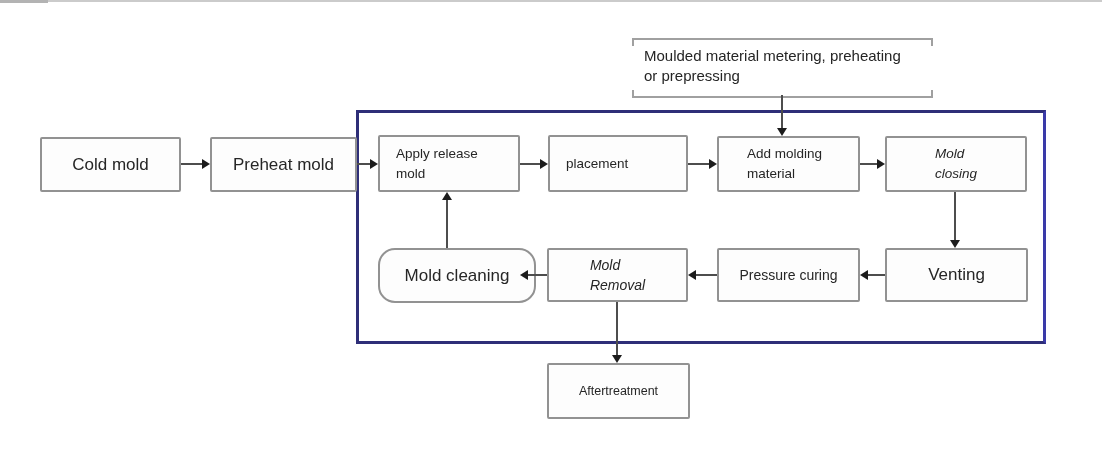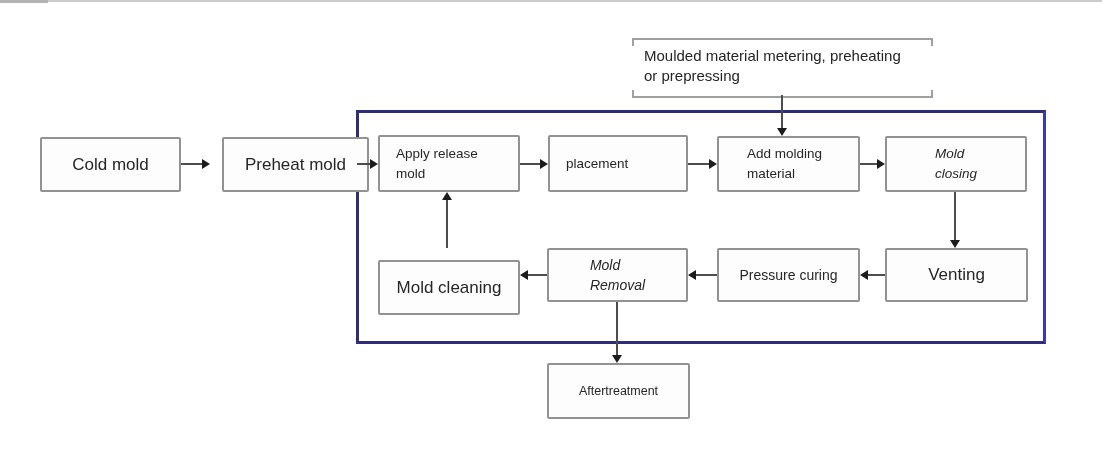--- a/index.html
+++ b/index.html
@@ -66,29 +66,29 @@
   .center-block { justify-content: center; }
   .center-block .inner { width: auto; text-align: left; line-height: 1.45; font-style: italic; }
   .left-pad { padding-left: 16px; }
   .left-pad .inner { text-align: left; line-height: 1.45; }
   .fs-lg { font-size: 17px; }
   .fs-md { font-size: 14px; }
   .fs-sm { font-size: 13.5px; }
   .fs-xs { font-size: 12.5px; }
 
   .b-cold      { left: 40px;  top: 137px; width: 141px; height: 55px; text-align: center; }
-  .b-preheat   { left: 210px; top: 137px; width: 147px; height: 55px; margin-left: 12px; }
+  .b-preheat   { left: 210px; top: 137px; width: 147px; height: 55px; }
   .b-release   { left: 378px; top: 135px; width: 142px; height: 57px; }
   .b-insert    { left: 548px; top: 135px; width: 140px; height: 57px; }
   .b-addmat    { left: 717px; top: 136px; width: 143px; height: 56px; padding-left: 28px; }
   .b-closing   { left: 885px; top: 136px; width: 142px; height: 56px; }
   .b-venting   { left: 885px; top: 248px; width: 143px; height: 54px; }
   .b-pressure  { left: 717px; top: 248px; width: 143px; height: 54px; }
   .b-removal   { left: 547px; top: 248px; width: 141px; height: 54px; }
-  .b-cleaning  { left: 378px; top: 260px; width: 142px; height: 55px; }
+  .b-cleaning  { left: 378px; top: 248px; width: 158px; height: 55px; border-radius: 17px; }
   .b-after     { left: 547px; top: 363px; width: 143px; height: 56px; }
 
   
   .line { position: absolute; background: #4d4d4d; }
   .head { position: absolute; width: 0; height: 0; }
   .head-right { border-top: 5px solid transparent; border-bottom: 5px solid transparent; border-left: 8px solid #1c1c1c; }
   .head-left  { border-top: 5px solid transparent; border-bottom: 5px solid transparent; border-right: 8px solid #1c1c1c; }
   .head-down  { border-left: 5px solid transparent; border-right: 5px solid transparent; border-top: 8px solid #1c1c1c; }
   .head-up    { border-left: 5px solid transparent; border-right: 5px solid transparent; border-bottom: 8px solid #1c1c1c; }
 </style>

